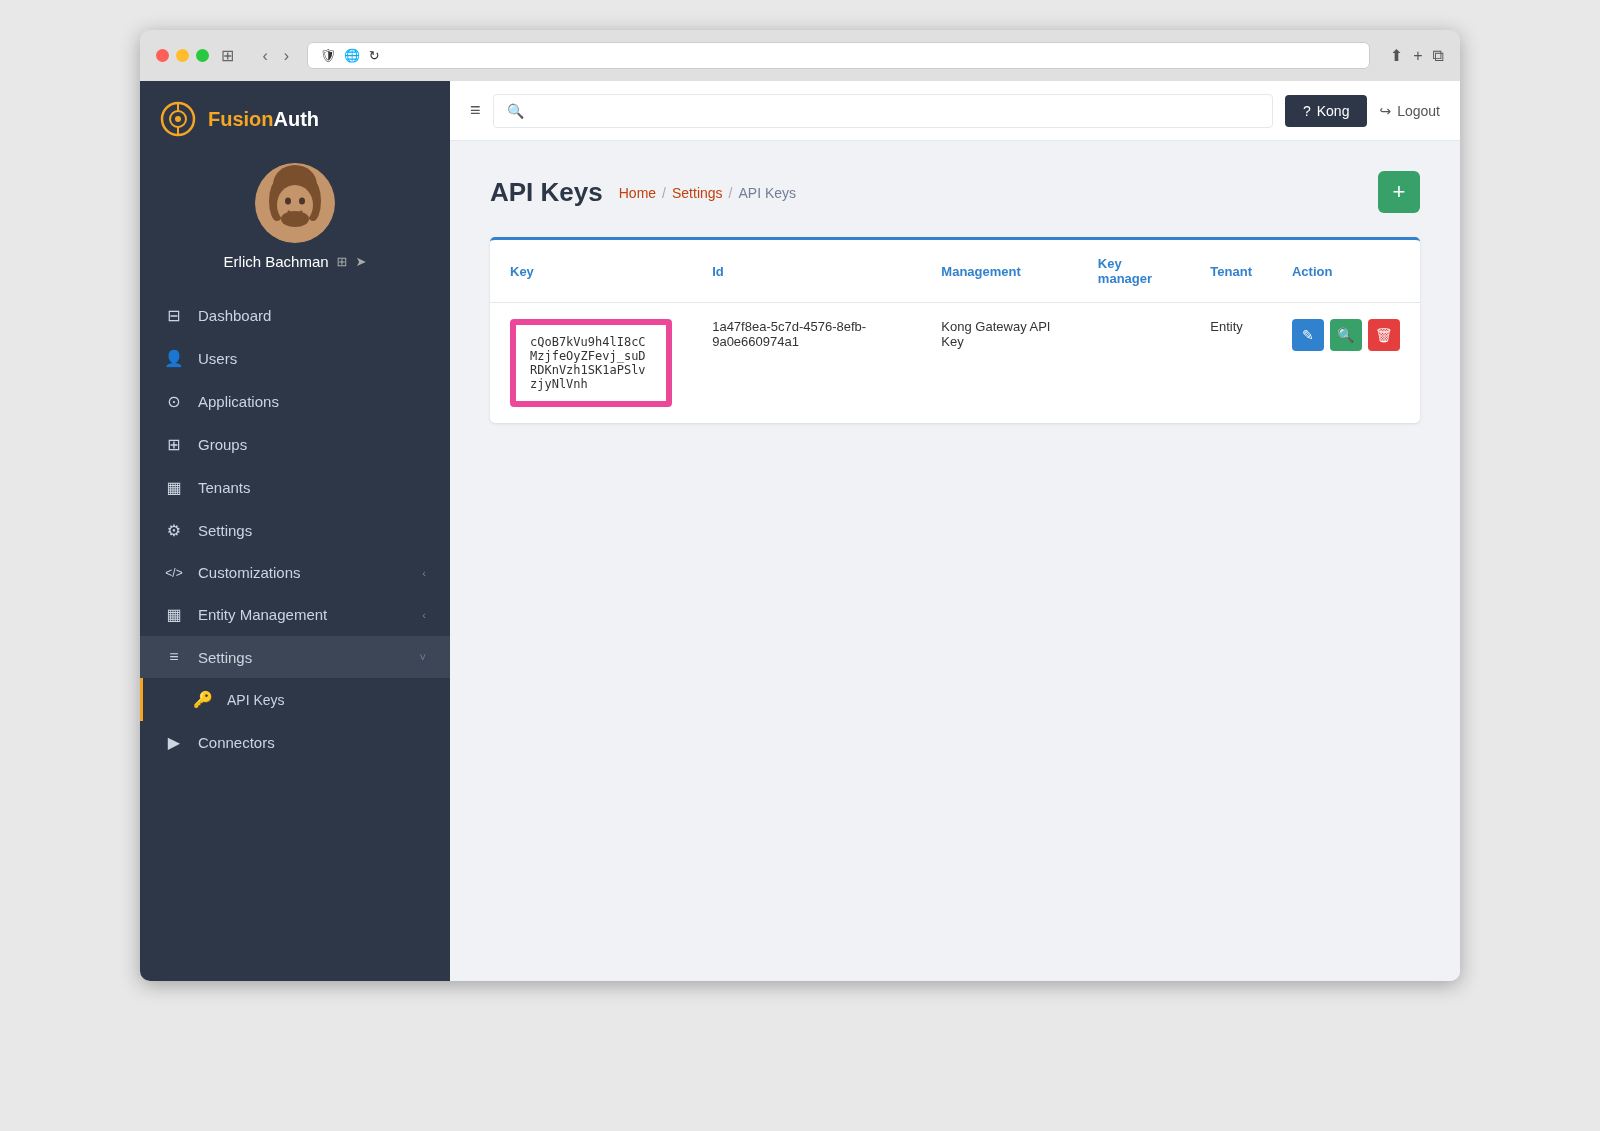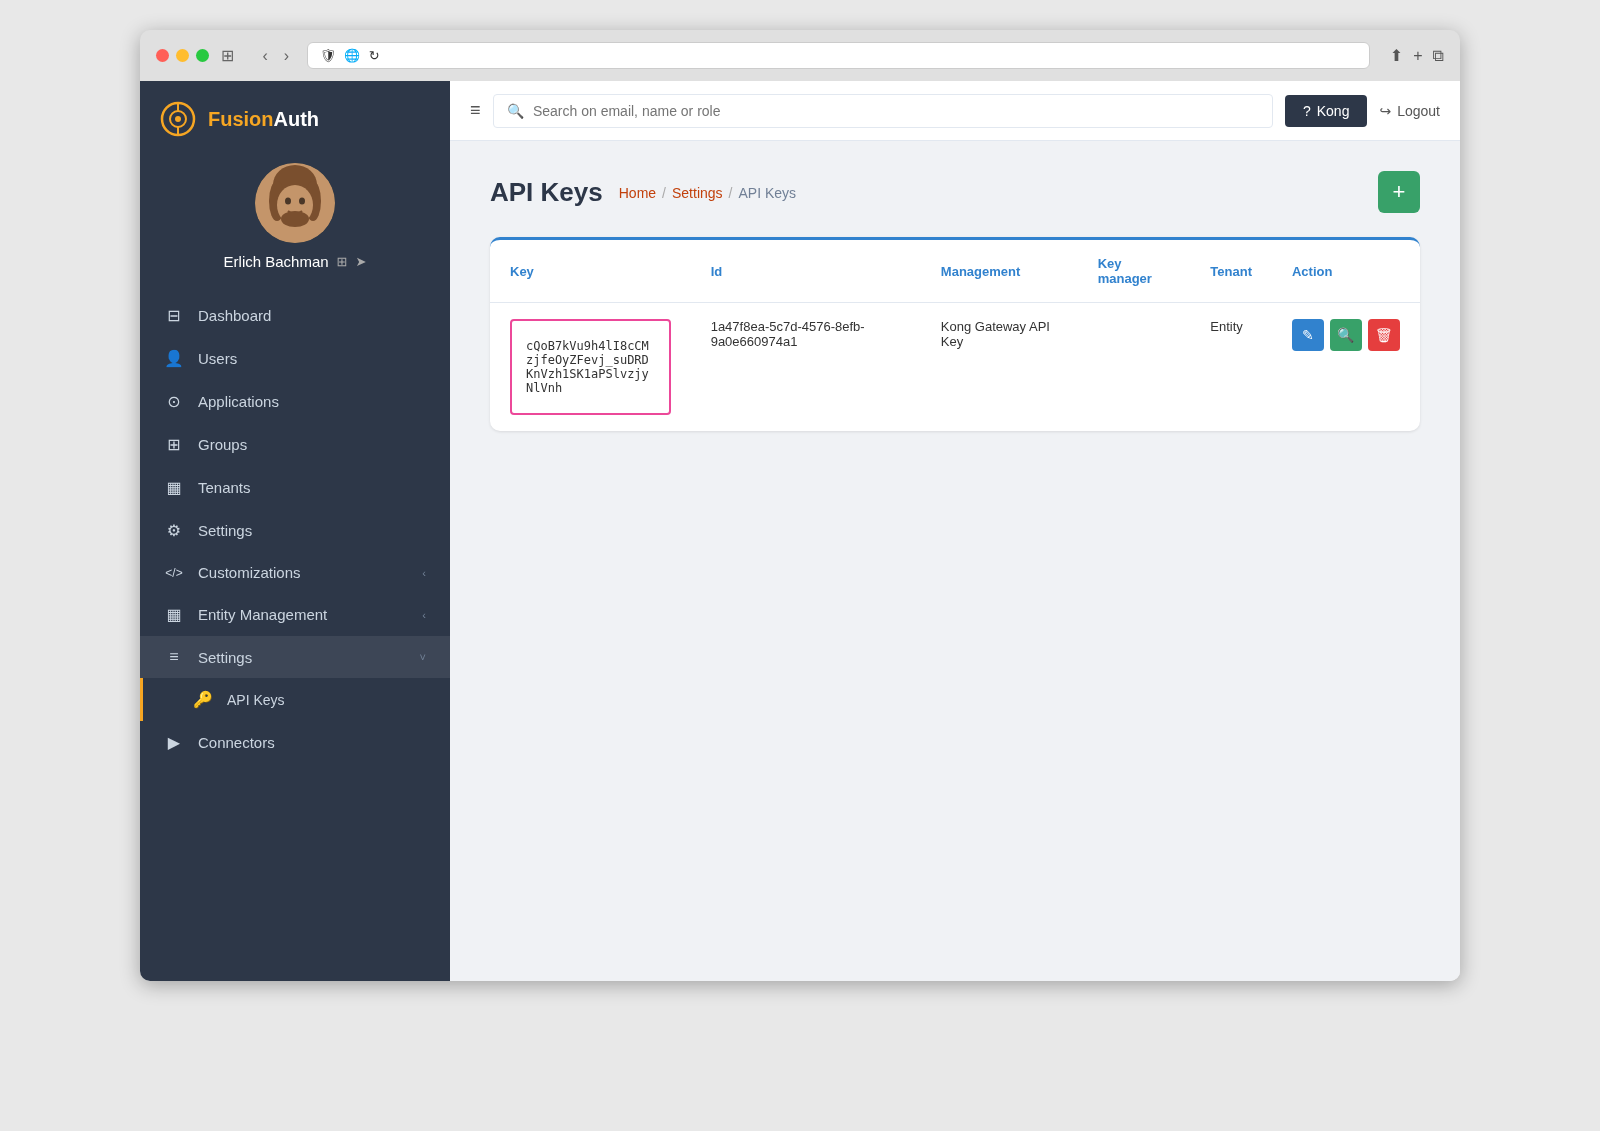--- a/index.html
+++ b/index.html
@@ -220,21 +220,21 @@
       font-size: 22px;
       cursor: pointer;
       display: flex;
       align-items: center;
       justify-content: center;
     }
 
     
     .table-card {
       background: white;
-      border-radius: 10px;
+      border-radius: 5px;
       overflow: hidden;
       box-shadow: 0 1px 3px rgba(0,0,0,0.1);
       border-top: 3px solid #3182ce;
     }
     .data-table {
       width: 100%;
       border-collapse: collapse;
     }
     .data-table th {
       padding: 16px 20px;
@@ -246,22 +246,22 @@
     }
     .data-table td {
       padding: 16px 20px;
       font-size: 13px;
       color: #333;
       border-bottom: 1px solid #e2e8f0;
       vertical-align: top;
     }
     .data-table tr:last-child td { border-bottom: none; }
     .key-cell {
-      border: 2px solid #ec4899;
-      padding: 18px 14px;
+      border: 6px solid #ec4899;
+      padding: 10px 14px;
       border-radius: 4px;
       font-family: monospace;
       font-size: 12px;
       word-break: break-all;
       max-width: 220px;
     }
     .action-btns { display: flex; gap: 6px; }
     .action-btn {
       width: 32px;
       height: 32px;
@@ -399,21 +399,20 @@
         </div>
       </nav>
     </div>
 
     <div class="main-content">
 
       <div class="topbar">
         <button class="menu-toggle">≡</button>
         <div class="search-container">
           <span class="search-icon">🔍</span>
-          <input class="search-input" type="text" placeholder="Search on email, name or role" style="">
         </div>
         <button class="help-btn">
           <span>?</span>
           <span>Kong</span>
         </button>
         <button class="logout-btn">
           <span>↪</span>
           <span>Logout</span>
         </button>
       </div>

